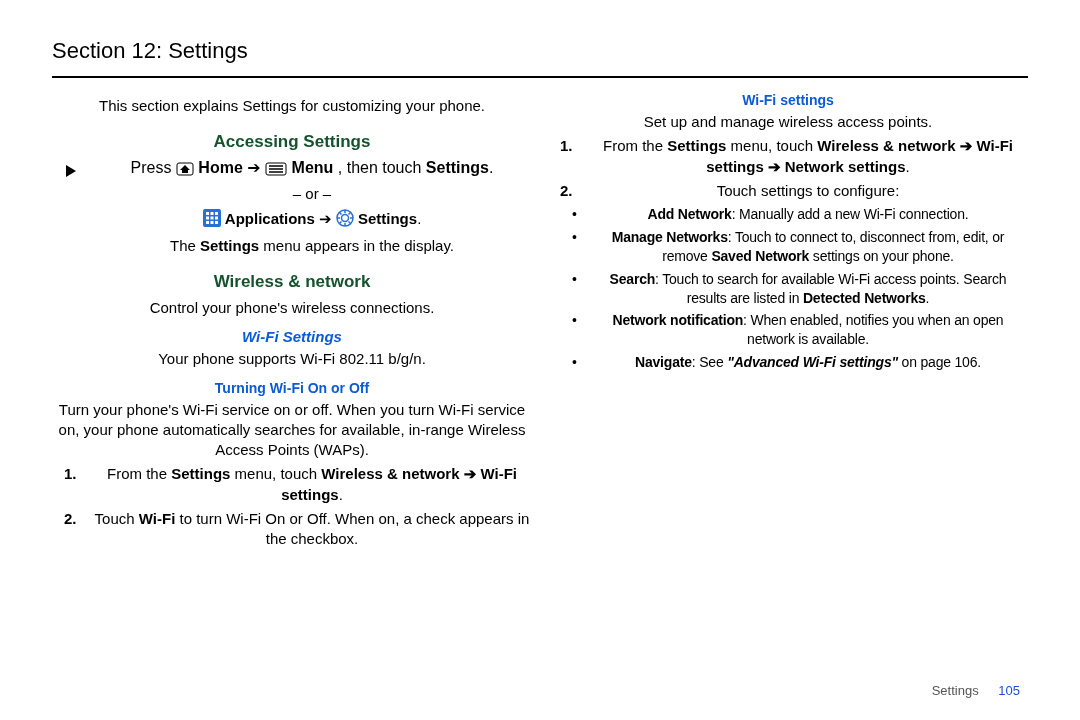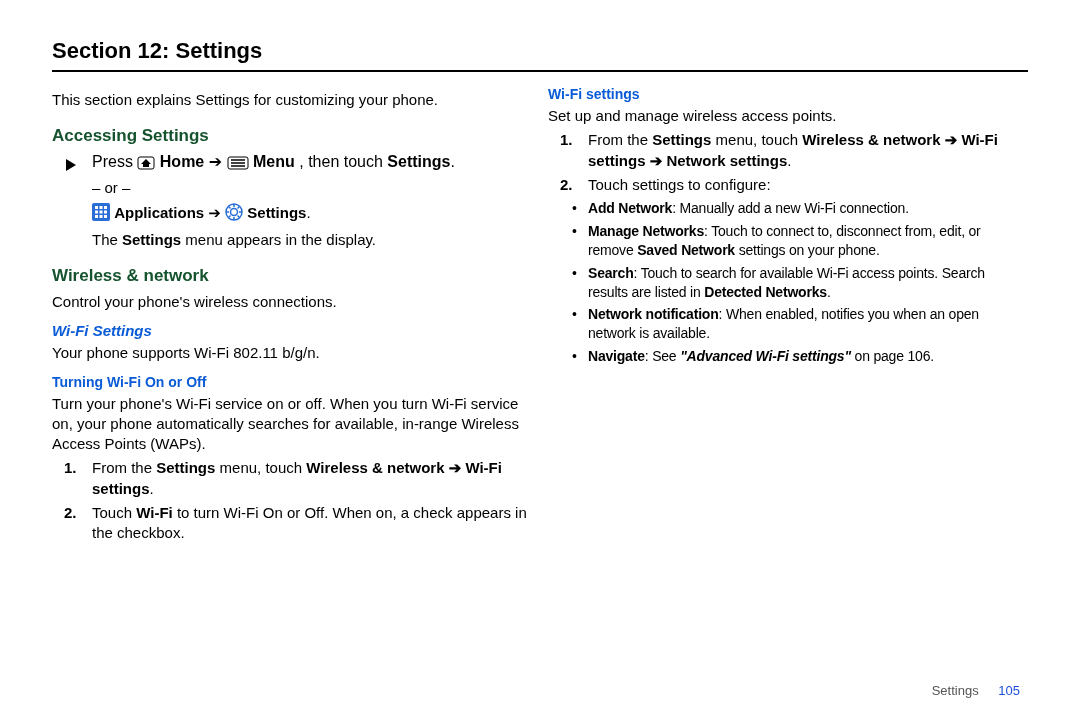--- a/index.html
+++ b/index.html
@@ -14,29 +14,30 @@
     box-sizing: border-box;
   }
   .page {
     padding: 38px 52px 20px 52px;
     position: relative;
     height: 100%;
     box-sizing: border-box;
   }
   .section-title {
     font-family: Verdana, Arial, sans-serif;
-    font-weight: bold;
+    font-weight: normal;
     font-size: 22px;
     border-bottom: 2px solid #000;
-    padding-bottom: 6px;
+    padding-bottom: 12px;
     margin-bottom: 14px;
   }
   .columns {
     display: flex;
     gap: 16px;
+    text-align: center;
   }
   .col {
     flex: 1;
     min-width: 0;
   }
   p, li, div.body { font-size: 15px; line-height: 1.35; }
   p { margin: 4px 0; }
   .h2 {
     color: #14532d;
     font-family: Verdana, Arial, sans-serif;

